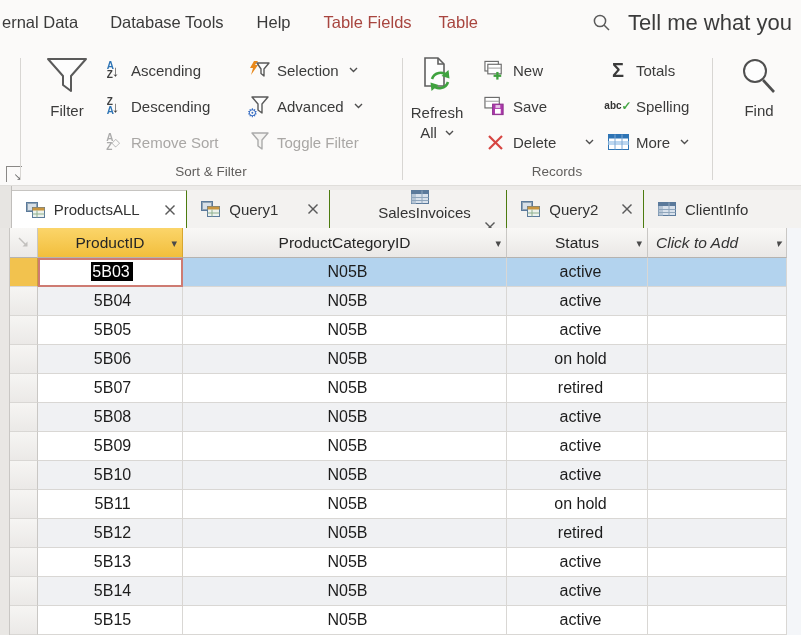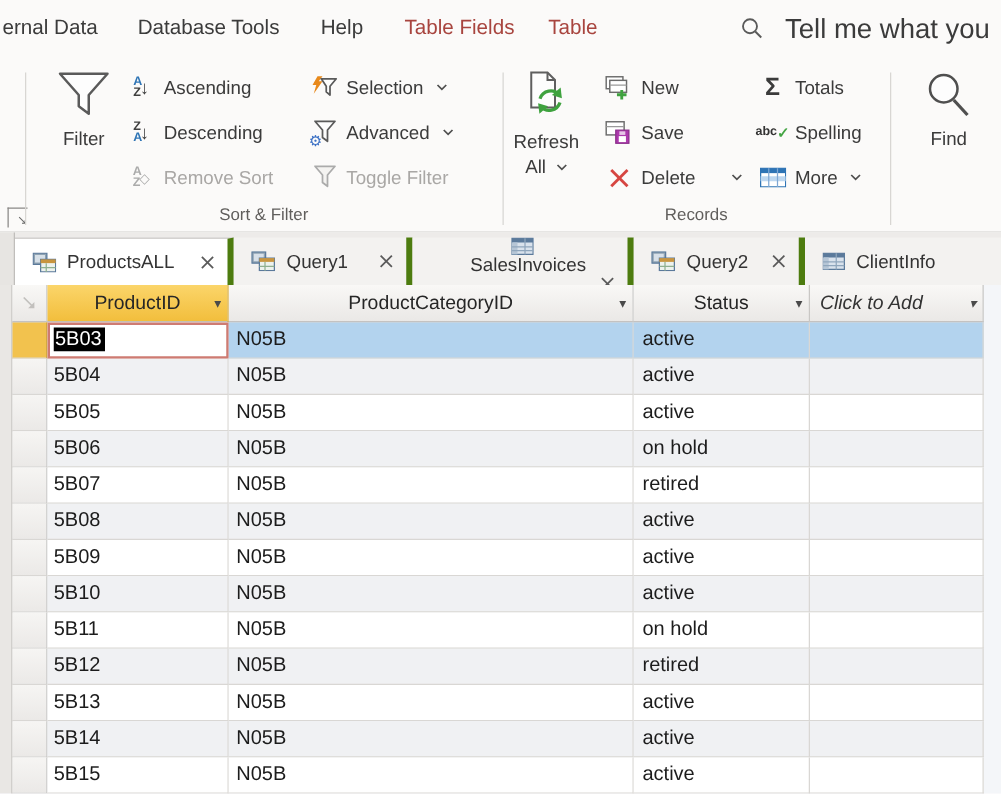--- a/index.html
+++ b/index.html
@@ -40,41 +40,41 @@
   .spell .abc{font-size:10px;font-weight:bold;color:#333;}
   .spell .chk{color:var(--green_icon);font-size:12px;font-weight:bold;}
   .launcher{position:absolute;left:6px;top:121px;width:15px;height:15px;
             border-left:1px solid #8a8886;border-top:1px solid #8a8886;
             color:#6b6b6b;font-size:10px;display:flex;align-items:flex-end;justify-content:flex-end;line-height:10px;}
 
   
   .tabstrip{position:absolute;left:0;top:186px;width:801px;height:42px;background:#EDEBE9;display:flex;}
   .tabgutter{width:12px;height:42px;background:#E7E5E2;border-right:1px solid #C0BEBB;box-sizing:border-box;}
   .tab{height:38px;margin-top:4px;display:flex;align-items:center;padding-left:14px;padding-right:10px;
-       box-sizing:border-box;background:var(--tab_inactive_bg);border-right:5px solid #4d7c0f;
+       box-sizing:border-box;background:var(--tab_inactive_bg);border-right:1px solid #4d7c0f;
        font-size:15px;color:#333;cursor:default;}
   .tab.active{background:var(--tab_active_bg);border-top:1px solid #C6C4C1;}
   .tab .tlabel{margin-left:9px;}
   .tab .x{margin-left:auto;padding-left:14px;display:flex;align-items:center;}
 
   
   .datasheet{position:absolute;left:0;top:228px;width:801px;height:407px;background:#F4F6F9;font-size:16px;color:#1c1c1c;}
   .gutter{position:absolute;left:0;top:0;width:10px;height:407px;background:#E9E7E4;border-right:1px solid #C9C7C4;box-sizing:border-box;}
   .hrow{position:absolute;left:10px;top:0;height:30px;display:flex;}
   .hc{box-sizing:border-box;height:30px;display:flex;align-items:center;justify-content:center;
       background:linear-gradient(#F9F8F6,#EAE8E6);border-right:1px solid #C9C7C4;border-bottom:1px solid #B5B3B0;
       position:relative;font-size:15.5px;color:#262626;cursor:default;}
   .hc .arrow{position:absolute;right:5px;top:50%;transform:translateY(-50%);font-size:11px;color:#4a4a4a;}
   .hc.corner{width:28px;}
   .hc.sel{width:145px;background:linear-gradient(var(--header_selected_top),var(--header_selected_bottom));border-right:1px solid #D8A72F;}
   .hc.cat{width:324px;}
   .hc.status{width:141px;}
   .hc.add{width:139px;font-style:italic;justify-content:flex-start;padding-left:8px;color:#333;}
   .body{position:absolute;left:10px;top:30px;}
-  .tr{display:flex;height:29px;}
+  .tr{display:flex;height:29px;text-align:center;}
   .td{box-sizing:border-box;height:29px;line-height:28px;background:#fff;
       border-right:1px solid var(--grid_line);border-bottom:1px solid var(--grid_line);
       overflow:hidden;white-space:nowrap;cursor:default;}
   .td.selector{width:28px;background:linear-gradient(#F6F5F3,#EBE9E7);border-right:1px solid #C9C7C4;}
   .td.selector.current{background:var(--current_record);border-right:1px solid #C9A13B;}
   .td.c-id{width:145px;padding-left:5px;}
   .td.c-cat{width:324px;padding-left:6px;}
   .td.c-status{width:141px;padding-left:7px;}
   .td.c-add{width:139px;}
   .tr.alt .td:not(.selector){background:var(--row_alt);}

